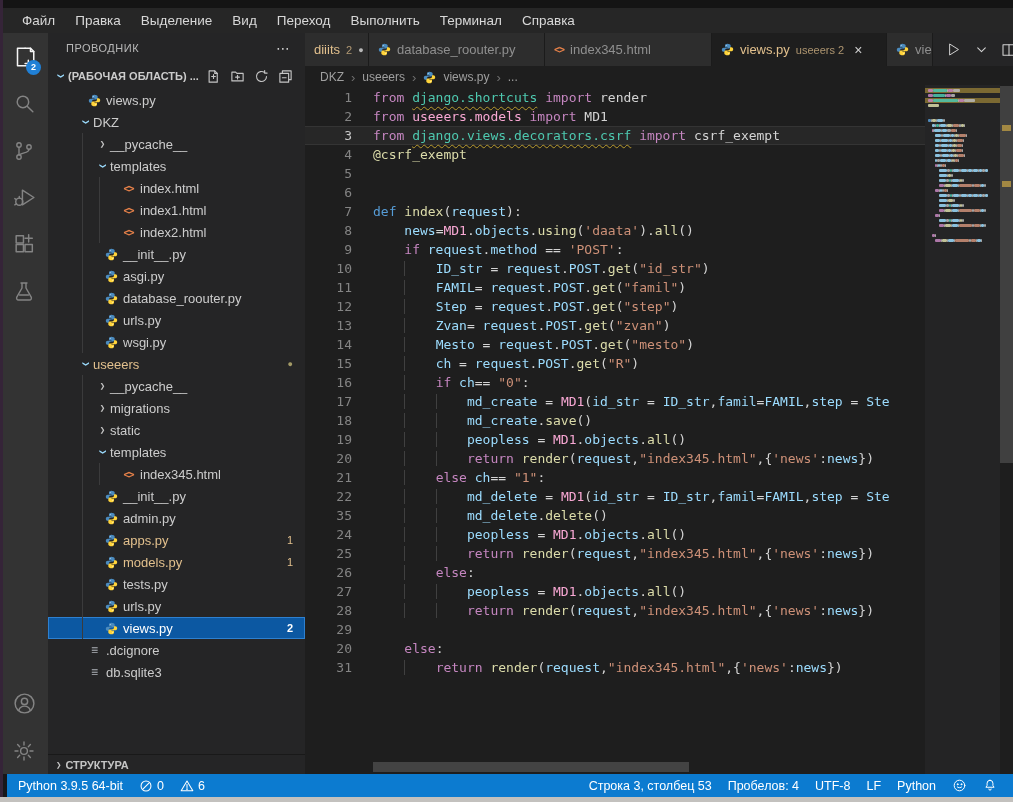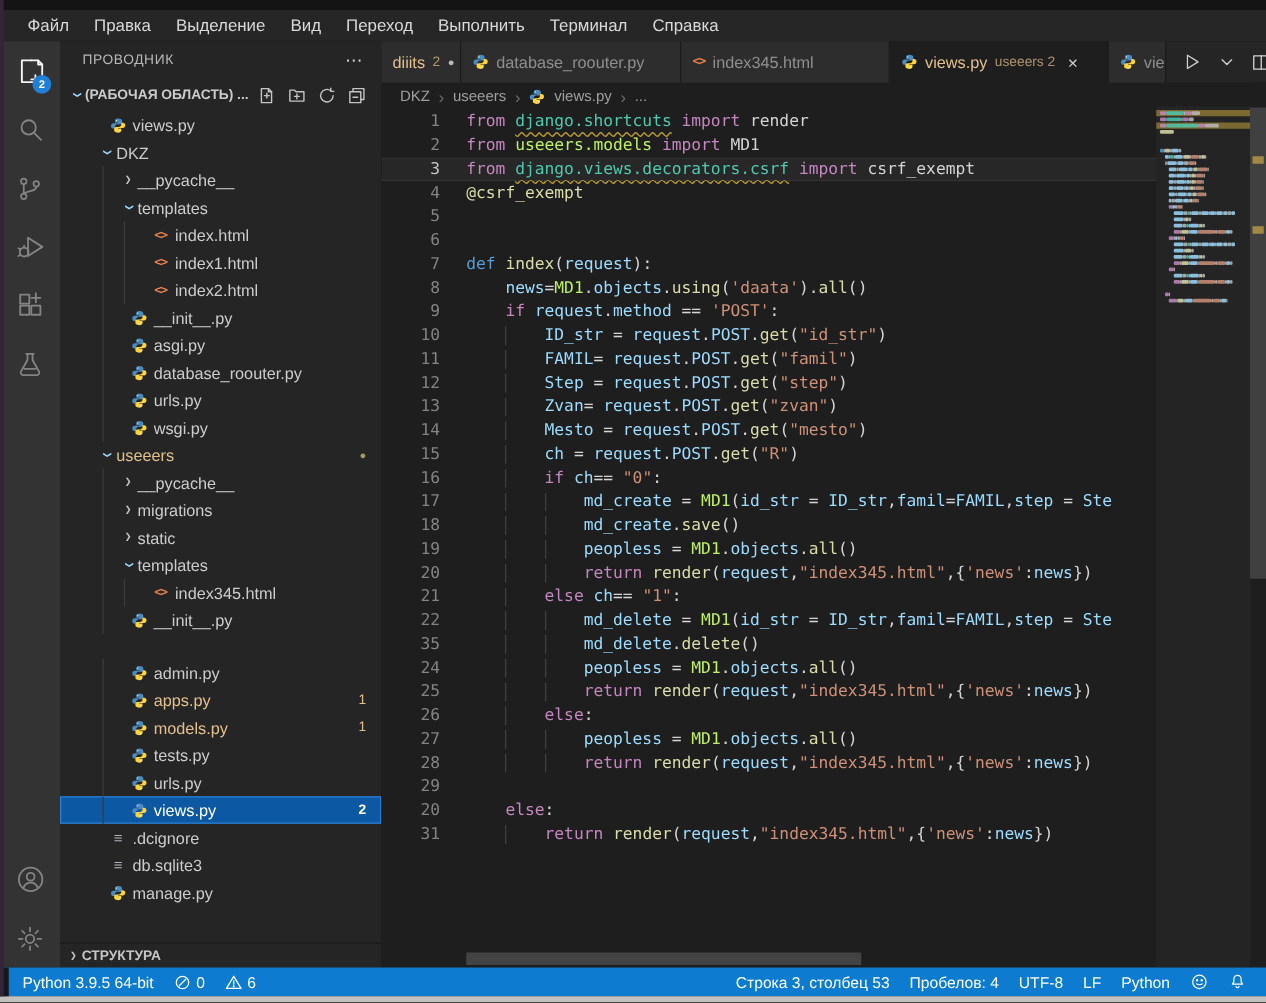--- a/index.html
+++ b/index.html
@@ -56,21 +56,21 @@
   #tab-actions{margin-left:auto;display:flex;align-items:center;gap:13px;padding:0 12px;color:#d2d2d2}
   #breadcrumb{height:22px;display:flex;align-items:center;gap:7px;padding-left:15px;font-size:12px;color:#9f9f9f}
   .bc-sep{color:#6f6f6f;font-size:13px}
   
   #code{position:absolute;top:55px;left:0;right:0;bottom:0;font-family:"DejaVu Sans Mono",monospace;
         font-size:13px;line-height:19px}
   .cline{height:19px;display:flex;white-space:pre;position:relative}
   .lnum{width:47px;flex:none;text-align:right;color:#848484;padding-right:21px}
   .cline.cur{background:rgba(255,255,255,.045);box-shadow:inset 0 1px 0 #343434,inset 0 -1px 0 #343434}
   .cline.cur .lnum{color:#c6c6c6}
-  .k{color:#C586C0}.d{color:#569CD6}.t{color:#bef264}.f{color:#DCDCAA}.v{color:#9CDCFE}.s{color:#CE9178}.p{color:#D4D4D4}
+  .k{color:#C586C0}.d{color:#569CD6}.t{color:#f9a8d4}.f{color:#DCDCAA}.v{color:#9CDCFE}.s{color:#CE9178}.p{color:#D4D4D4}
   .tw{color:#4EC9B0;text-decoration:underline wavy #b89a2e;text-decoration-thickness:1px;text-underline-offset:4px}
   .ind{white-space:pre}
   .ind.g{box-shadow:inset 1px 0 0 #404040}
   
   #minimap{position:absolute;top:52px;right:13px;width:75px;bottom:0;background:#242425;padding-top:3px;box-sizing:border-box}
   .mm-line{height:5px;display:flex;align-items:center;padding-left:3px}
   .mm-line.warn{background:rgba(195,163,62,.55)}
   .mm-tok{height:3px;border-radius:1px;flex:none}
   #ruler{position:absolute;top:33px;right:0;width:13px;bottom:0;background:#1e1e1e}
   #vthumb{position:absolute;top:53px;right:0;width:13px;height:377px;background:rgba(121,121,121,.38)}
@@ -340,21 +340,21 @@
           <span class="ficon">
             <svg width="13" height="13" viewBox="0 0 16 16">
               <path fill="#4B8BBE" d="M7.9 1C6 1 4.9 1.9 4.9 3.2v1.9h3.2v.6H3.4C1.9 5.7 1 6.8 1 8.3s.9 2.6 2.4 2.6h1.5V9.2c0-1.4 1.2-2.5 2.6-2.5h2.6c1 0 1.8-.8 1.8-1.8V3.2C11.9 1.9 9.8 1 7.9 1z"></path>
               <path fill="#FFD43B" d="M8.1 15c1.9 0 3-1 3-2.2v-1.9H7.9v-.6h4.7c1.5 0 2.4-1.1 2.4-2.6s-.9-2.6-2.4-2.6h-1.5v1.7c0 1.4-1.2 2.5-2.6 2.5H5.9c-1 0-1.8.8-1.8 1.8v1.7C4.1 14.1 6.2 15 8.1 15z"></path>
               <circle cx="6.4" cy="3" r=".6" fill="#fff"></circle>
               <circle cx="9.6" cy="13" r=".6" fill="#fff"></circle>
             </svg>
           </span>
           <span>__init__.py</span>
         </div>
-        <div class="row" style="padding-left: 55px; margin-top: 20px;">
+        <div class="row" style="padding-left: 55px;">
           <span class="guide" style="left: 34px;"></span>
           <span class="ficon">
             <svg width="13" height="13" viewBox="0 0 16 16">
               <path fill="#4B8BBE" d="M7.9 1C6 1 4.9 1.9 4.9 3.2v1.9h3.2v.6H3.4C1.9 5.7 1 6.8 1 8.3s.9 2.6 2.4 2.6h1.5V9.2c0-1.4 1.2-2.5 2.6-2.5h2.6c1 0 1.8-.8 1.8-1.8V3.2C11.9 1.9 9.8 1 7.9 1z"></path>
               <path fill="#FFD43B" d="M8.1 15c1.9 0 3-1 3-2.2v-1.9H7.9v-.6h4.7c1.5 0 2.4-1.1 2.4-2.6s-.9-2.6-2.4-2.6h-1.5v1.7c0 1.4-1.2 2.5-2.6 2.5H5.9c-1 0-1.8.8-1.8 1.8v1.7C4.1 14.1 6.2 15 8.1 15z"></path>
               <circle cx="6.4" cy="3" r=".6" fill="#fff"></circle>
               <circle cx="9.6" cy="13" r=".6" fill="#fff"></circle>
             </svg>
           </span>
           <span>admin.py</span>
@@ -422,31 +422,20 @@
           <span>views.py</span>
           <span class="rbadge" style="color: rgb(255, 255, 255); font-weight: bold;">2</span>
         </div>
         <div class="row" style="padding-left: 38px;">
           <span class="ficon list-glyph">≡</span>
           <span>.dcignore</span>
         </div>
         <div class="row" style="padding-left: 38px;">
           <span class="ficon list-glyph">≡</span>
           <span>db.sqlite3</span>
-        </div>
-        <div class="row" style="padding-left: 38px;">
-          <span class="ficon">
-            <svg width="13" height="13" viewBox="0 0 16 16">
-              <path fill="#4B8BBE" d="M7.9 1C6 1 4.9 1.9 4.9 3.2v1.9h3.2v.6H3.4C1.9 5.7 1 6.8 1 8.3s.9 2.6 2.4 2.6h1.5V9.2c0-1.4 1.2-2.5 2.6-2.5h2.6c1 0 1.8-.8 1.8-1.8V3.2C11.9 1.9 9.8 1 7.9 1z"></path>
-              <path fill="#FFD43B" d="M8.1 15c1.9 0 3-1 3-2.2v-1.9H7.9v-.6h4.7c1.5 0 2.4-1.1 2.4-2.6s-.9-2.6-2.4-2.6h-1.5v1.7c0 1.4-1.2 2.5-2.6 2.5H5.9c-1 0-1.8.8-1.8 1.8v1.7C4.1 14.1 6.2 15 8.1 15z"></path>
-              <circle cx="6.4" cy="3" r=".6" fill="#fff"></circle>
-              <circle cx="9.6" cy="13" r=".6" fill="#fff"></circle>
-            </svg>
-          </span>
-          <span>manage.py</span>
         </div>
       </div>
     <div id="outline-bar">
       <span class="chev">❯</span>
       <span>СТРУКТУРА</span>
     </div>
   </div>
   <div id="editor">
     <div id="tabbar">
         <div class="tab dirty-yellow" style="width: 64px;">

